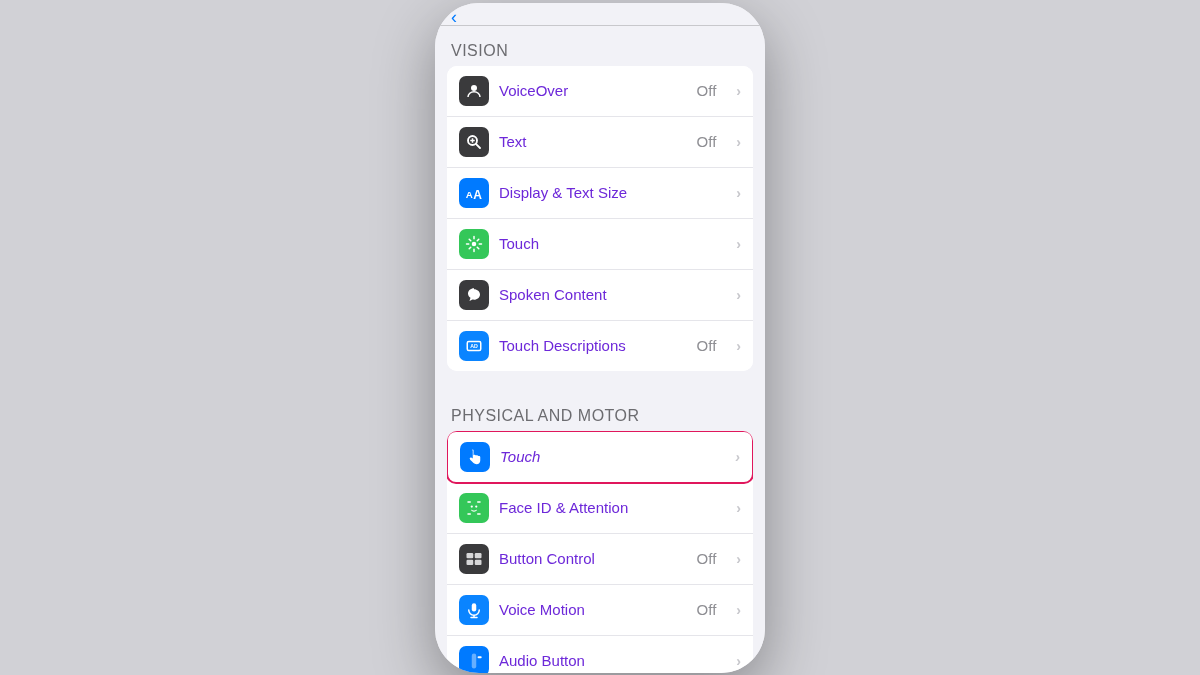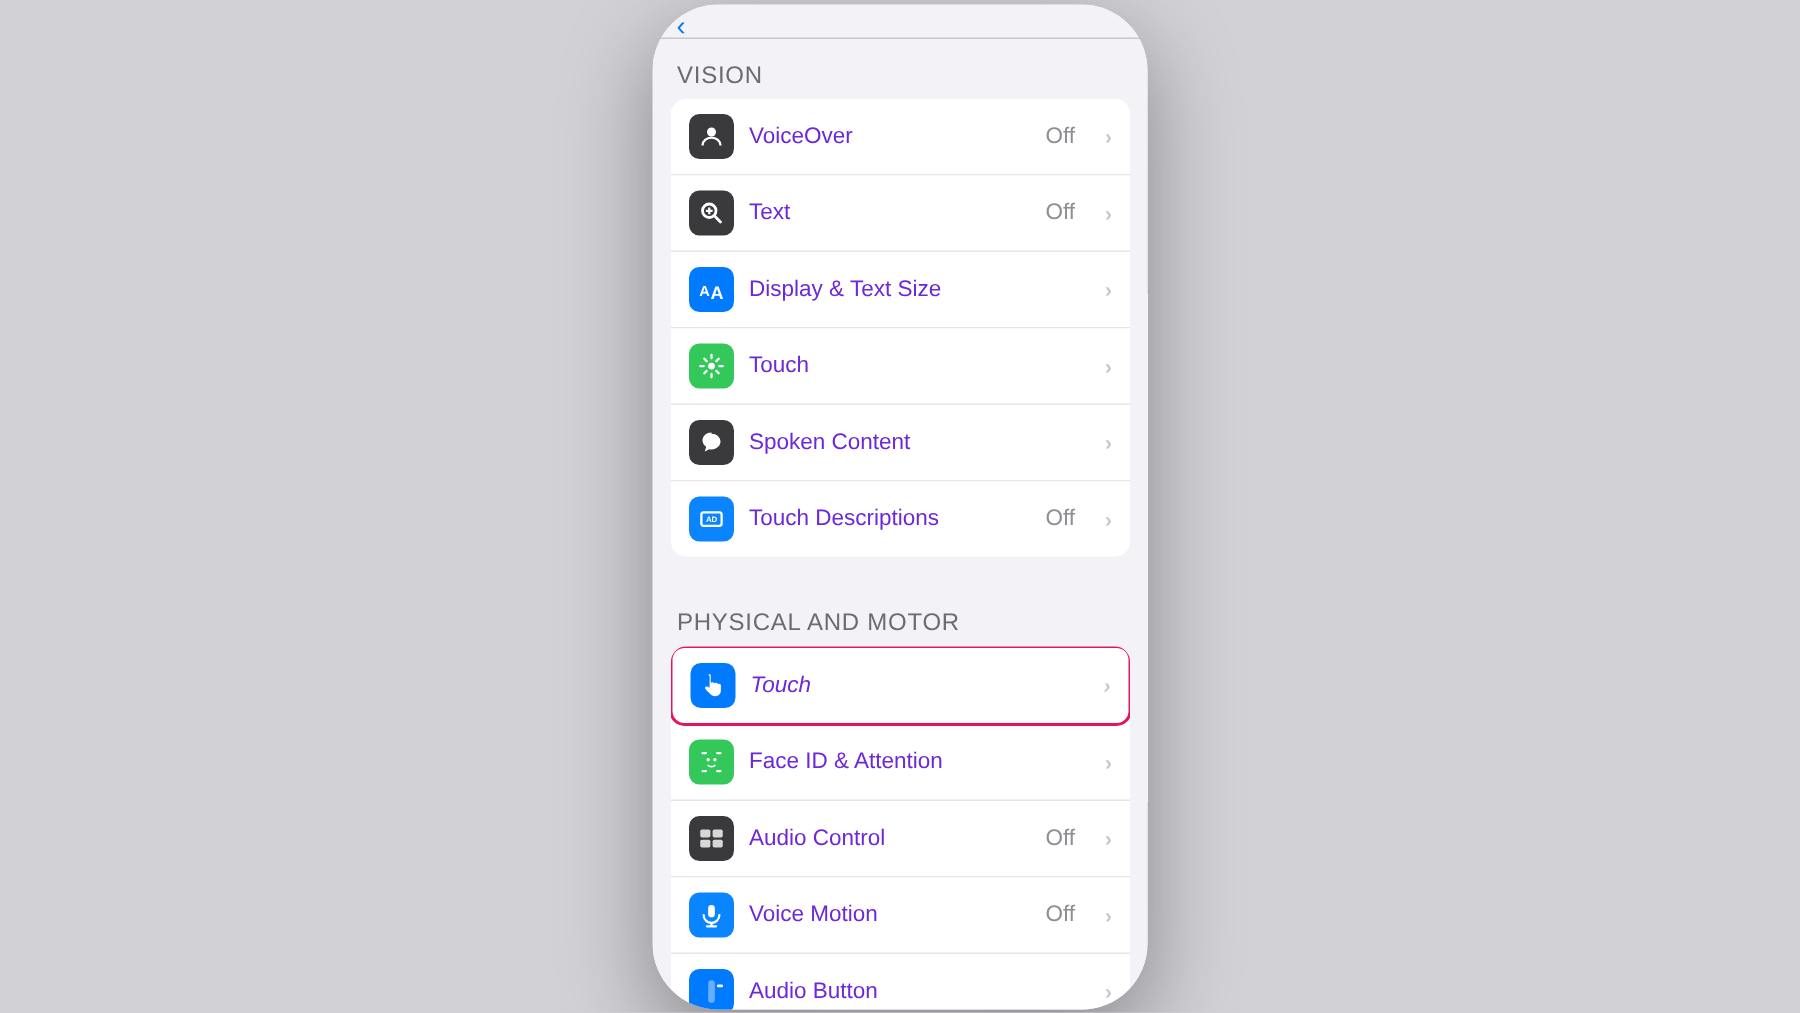--- a/index.html
+++ b/index.html
@@ -232,21 +232,21 @@
         </div>
         <div class="list-item">
           <div class="icon-wrap" style="background: rgb(58, 58, 60);">
             <svg viewBox="0 0 24 24">
               <rect x="2" y="4" width="9" height="7" rx="1.5" fill="white" opacity="0.8"></rect>
               <rect x="13" y="4" width="9" height="7" rx="1.5" fill="white" opacity="0.8"></rect>
               <rect x="2" y="13" width="9" height="7" rx="1.5" fill="white" opacity="0.8"></rect>
               <rect x="13" y="13" width="9" height="7" rx="1.5" fill="white" opacity="0.8"></rect>
             </svg>
           </div>
-          <span class="item-label">Audio Control</span>
+          <span class="item-label">Button Control</span>
           <span class="item-value">Off</span>
           <span class="chevron-right">›</span>
         </div>
         <div class="list-item">
           <div class="icon-wrap" style="background: rgb(10, 132, 255);">
             <svg viewBox="0 0 24 24">
               <rect x="9" y="3" width="6" height="11" rx="3" fill="white"></rect>
               <path d="M5 12c0 3.9 3.1 7 7 7s7-3.1 7-7" stroke="white" stroke-width="2" fill="none" stroke-linecap="round"></path>
               <line x1="12" y1="19" x2="12" y2="22" stroke="white" stroke-width="2"></line>
               <line x1="8" y1="22" x2="16" y2="22" stroke="white" stroke-width="2" stroke-linecap="round"></line>

